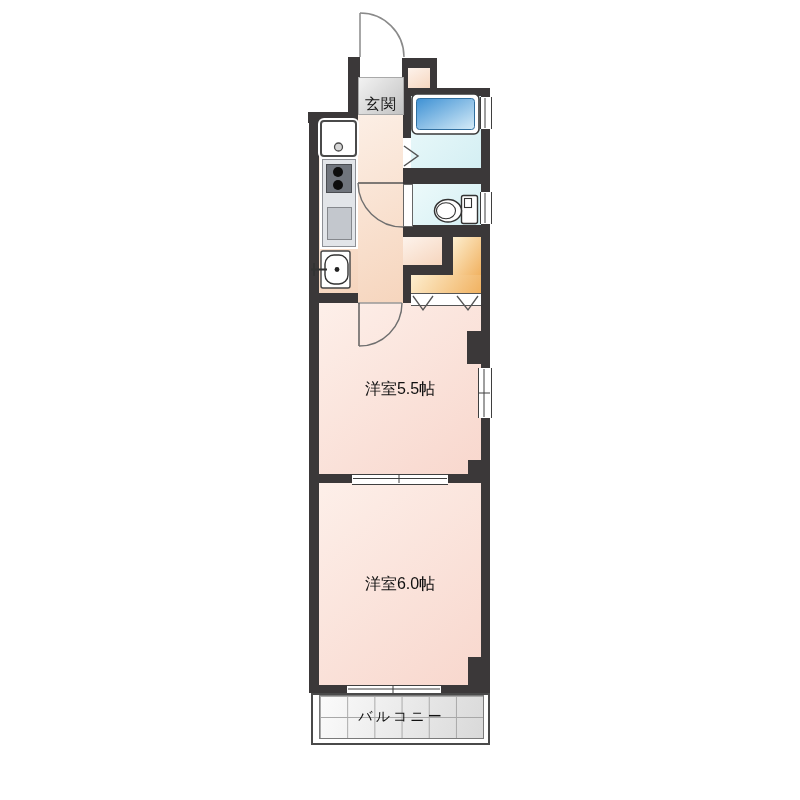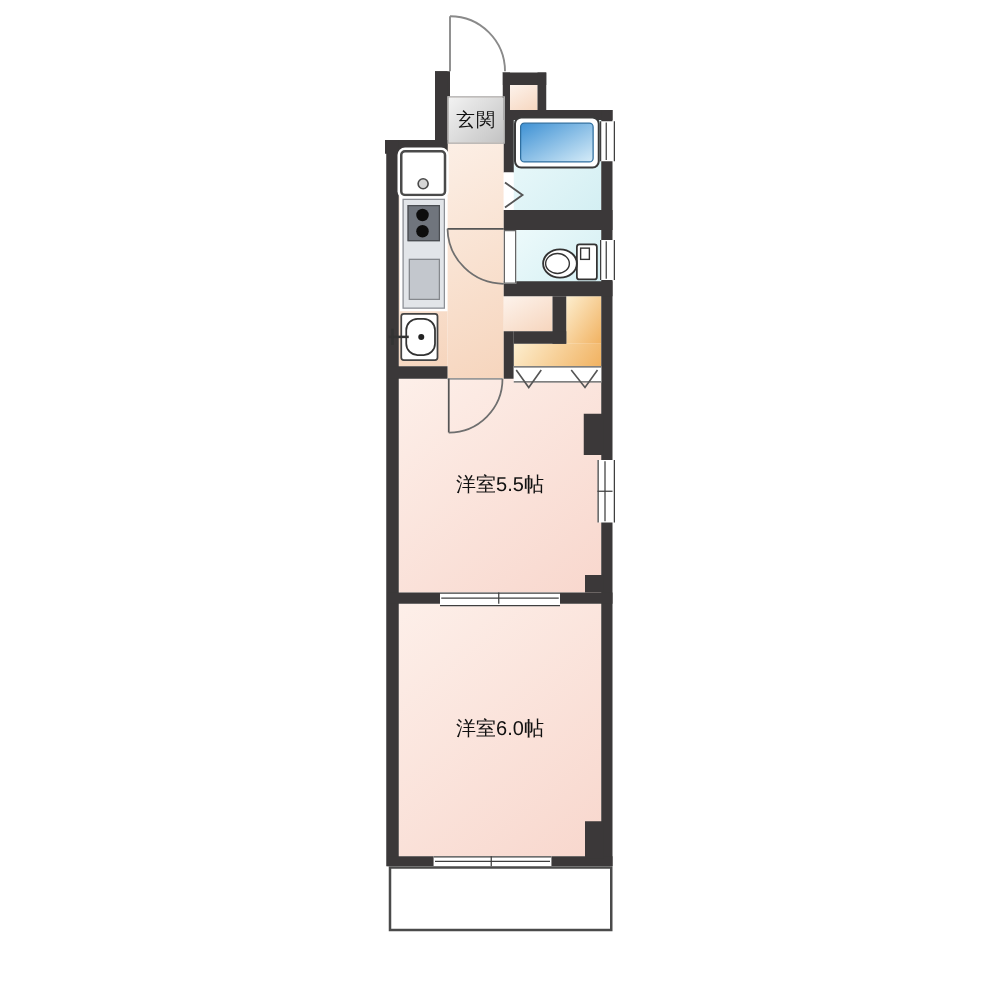--- a/index.html
+++ b/index.html
@@ -4,21 +4,21 @@
 <style>
   html,body{margin:0;padding:0;background:#fff;}
   #stage{position:relative;width:800px;height:800px;background:#fff;overflow:hidden;
          font-family:"Liberation Sans","DejaVu Sans",sans-serif;}
   .w{position:absolute;background:var(--wall,#3b3839);}
   .floor-hall{position:absolute;background:linear-gradient(150deg,var(--hall-floor-light,#fdf3ec) 0%,var(--hall-floor-dark,#f6d5bd) 100%);}
   .floor-room{position:absolute;background:linear-gradient(140deg,var(--room-floor-light,#fdefe9) 0%,var(--room-floor-dark,#f8d7cd) 100%);}
   .floor-wet{position:absolute;background:linear-gradient(135deg,#edfafb 0%,#d4eff3 100%);}
   .floor-closet{position:absolute;background:linear-gradient(125deg,var(--closet-light,#fdeecf) 0%,var(--closet-dark,#f1b261) 100%);}
   .genkan{position:absolute;background:linear-gradient(135deg,var(--genkan-light,#f2f2f2) 0%,var(--genkan-dark,#c3c3c3) 100%);
-          border:1px solid #a9a9a9;display:flex;align-items:center;justify-content:center;
+          border:1px solid #a9a9a9;display:flex;align-items:flex-end;justify-content:center;
           font-size:15px;color:#111;letter-spacing:1px;}
   .win-h{position:absolute;background:#fff;border-top:1px solid #3f3f3f;border-bottom:1px solid #3f3f3f;}
   .win-v{position:absolute;background:#fff;border-left:1px solid #3f3f3f;border-right:1px solid #3f3f3f;}
   .door-gap{position:absolute;background:#fff;}
   .door-gap.framed{border:1px solid #666;}
   .bifold{position:absolute;background:#fff;border-top:1px solid #555;border-bottom:1px solid #555;}
   .room-label{position:absolute;display:flex;flex-direction:row;align-items:center;justify-content:center;
               font-size:16px;line-height:1.35;color:#111;text-align:center;}
   .counter{position:absolute;background:#e2e5e9;border:1px solid #8d9096;box-shadow:0 0 0 2px #fff;}
   .stove{position:absolute;background:#70757d;border:1px solid #4a4d52;}
@@ -89,20 +89,23 @@
   <div class="genkan" style="left:358px;top:77px;width:44px;height:36px;">
     <span>玄関</span>
   </div>
 
   <div class="wpan" style="left:320px;top:120px;width:33px;height:33px;"></div>
   <div class="counter" style="left:322px;top:159px;width:32px;height:86px;"></div>
   <div class="stove" style="left:326px;top:164px;width:24px;height:27px;"></div>
   <div class="sink" style="left:327px;top:207px;width:23px;height:31px;"></div>
 
   <div class="balcony-outer" style="left:311px;top:693px;width:175px;height:48px;"></div>
+  <div class="balcony-tiles" style="left:319px;top:695px;width:163px;height:42px;">
+    <span>バルコニー</span>
+  </div>
 
   <div class="room-label" style="left:319px;top:303px;width:162px;height:171px;">
     <span>洋室</span>
     <span>5.5帖</span>
   </div>
   <div class="room-label" style="left:319px;top:483px;width:162px;height:202px;">
     <span>洋室</span>
     <span>6.0帖</span>
   </div>
 

